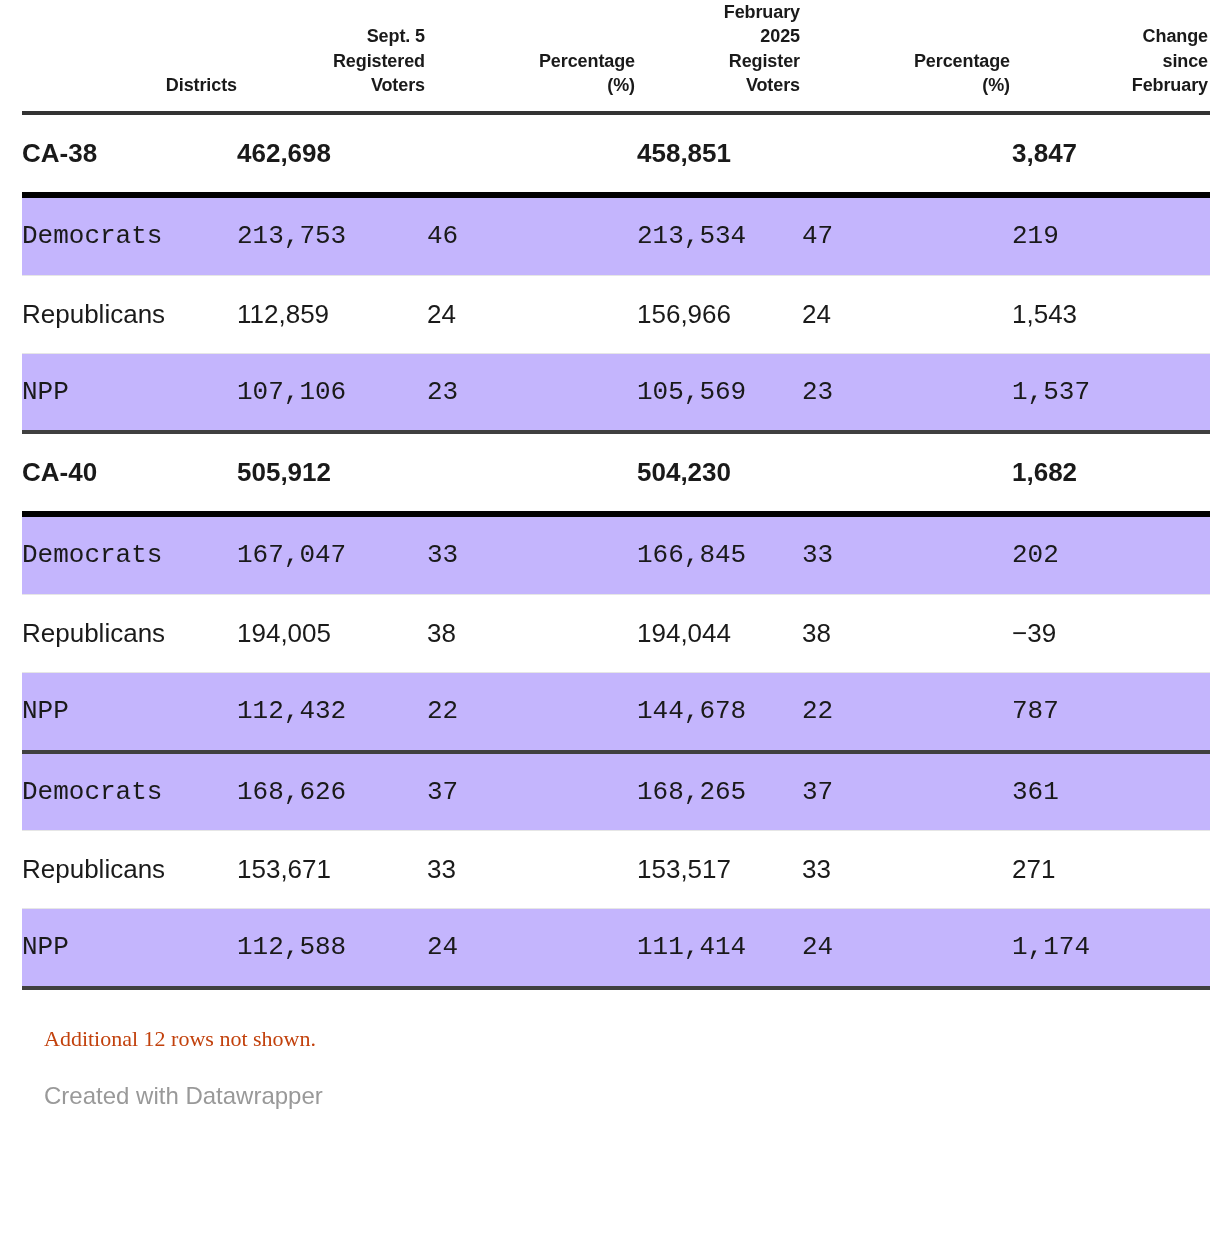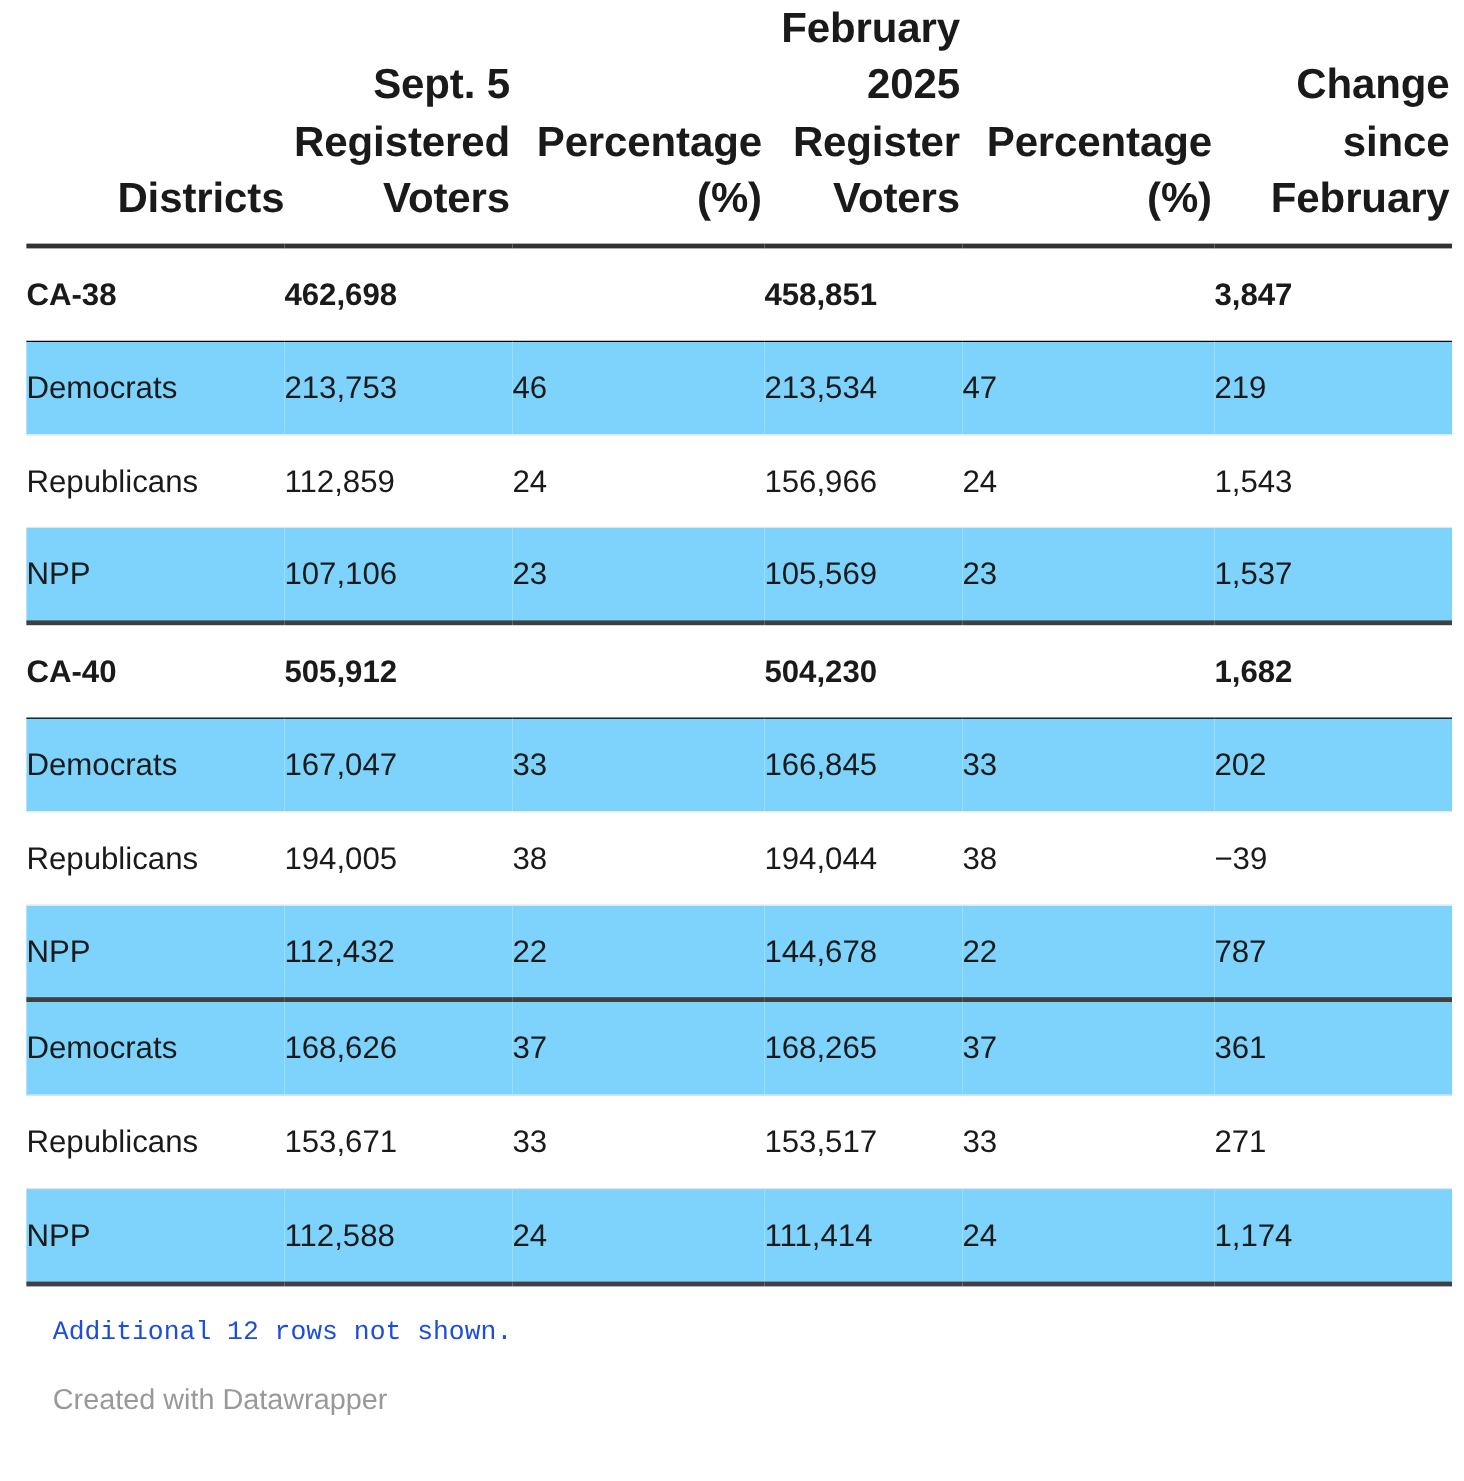--- a/index.html
+++ b/index.html
@@ -26,21 +26,21 @@
   }
   table.dw col.c0 { width: 215px; }
   table.dw col.c1 { width: 190px; }
   table.dw col.c2 { width: 210px; }
   table.dw col.c3 { width: 165px; }
   table.dw col.c4 { width: 210px; }
   table.dw col.c5 { width: 198px; }
 
   thead th {
     vertical-align: bottom;
-    font-size: 35px;
+    font-size: 18px;
     font-weight: bold;
     line-height: 1.35;
     padding: 0 0 14px 0;
     color: #1a1a1a;
     letter-spacing: -0.1px;
   }
   thead th.left { text-align: right; }
   thead th.right { text-align: right; padding-right: 2px; }
 
   thead tr { border-bottom: 4px solid #333333; }
@@ -50,34 +50,35 @@
     line-height: 1.3;
     padding: 22px 0 21px 0;
     color: #1a1a1a;
     border-bottom: 1px solid #e6e6e6;
   }
   tbody td.left { text-align: left; }
   tbody td.right { text-align: left; padding-right: 2px; }
 
   tr.group td {
     font-weight: bold;
-    border-bottom: 1px solid #000000;
+    border-bottom: 6px solid #000000;
   }
   tr.shaded td {
-    background: #7dd3fc;
+    background: #c4b5fd;
+    font-family: Liberation Mono, monospace;
   }
   tr.blockend td {
     border-bottom: 4px solid #404040;
   }
 
   .footnote {
     font-size: 22px;
-    color: #1d4ed8;
-    padding: 26px 0 0 22px;
-    font-family: Liberation Mono, monospace;
+    color: #c2410c;
+    padding: 36px 0 0 22px;
+    font-family: Liberation Serif, serif;
   }
   .credit {
     font-size: 24px;
     color: #999999;
     padding: 30px 0 0 22px;
     font-family: "Liberation Sans", sans-serif;
   }
 </style>
 </head>
 <body>

